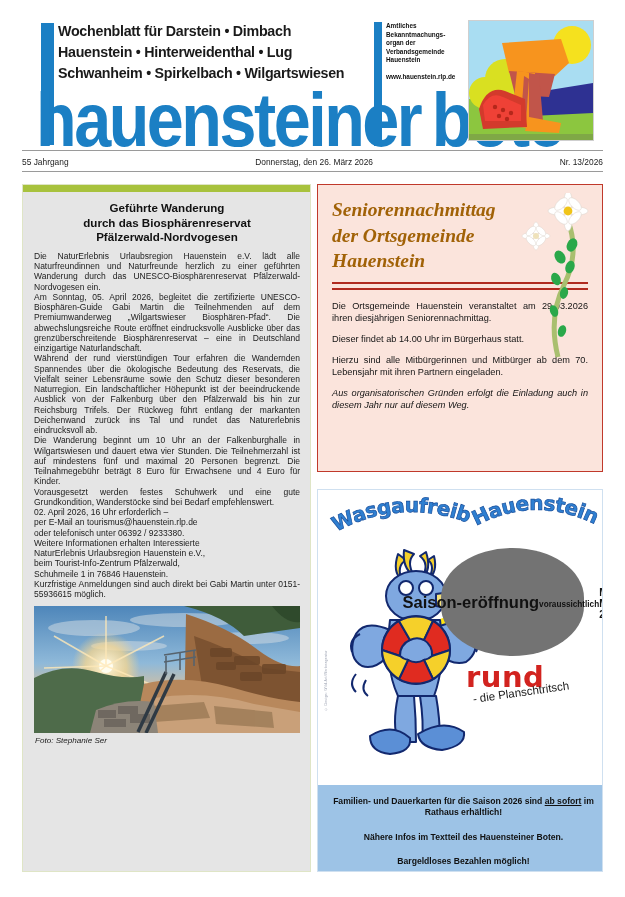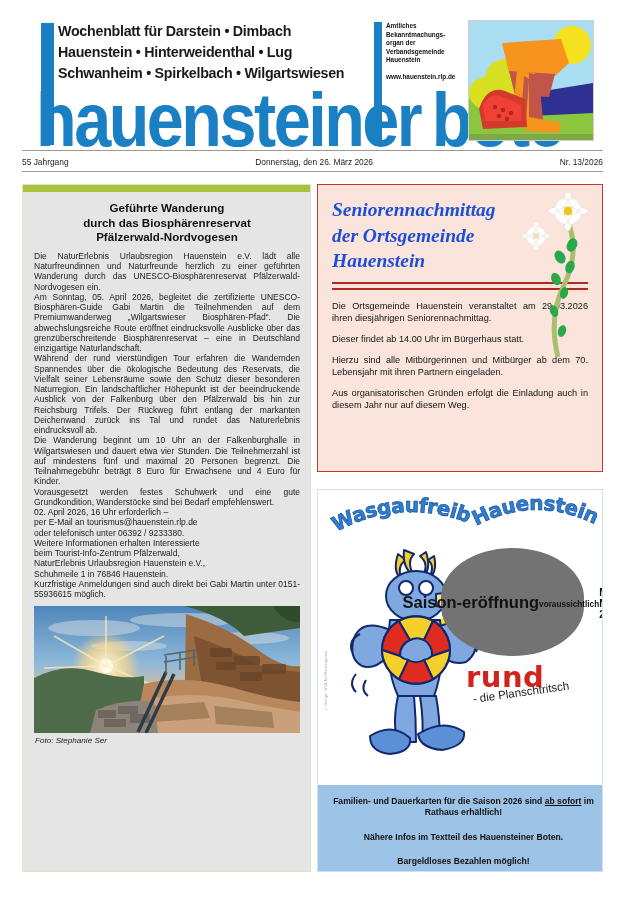--- a/index.html
+++ b/index.html
@@ -109,32 +109,32 @@
     width:286px; height:288px;
     background:#fbe4dc;
     border:1.4px solid #c0392b;
     overflow:hidden;
   }
   .senior-title {
     position:relative; z-index:2;
     padding:12px 0 0 14px;
     font-family:"Liberation Serif", serif;
     font-style:italic; font-weight:bold;
-    color:#1d4ed8; font-size:19.5px; line-height:25.5px;
+    color:#a16207; font-size:19.5px; line-height:25.5px;
     width:215px;
   }
   .senior-rules { margin:8px 14px 0 14px; }
   .senior-rules .r { height:2px; background:#b02a1f; }
   .senior-rules .r2 { margin-top:4px; }
   .senior-body {
     padding:10px 14px 0 14px;
     font-size:9.2px; line-height:12.1px; color:#141414;
   }
   .senior-body p { margin:0 0 9px 0; text-align:justify; }
-  .senior-body p:last-child { margin-bottom:15px; }
+  .senior-body p:last-child { margin-bottom:15px;font-style:italic; }
 
   .daisy { position:absolute; right:6px; top:8px; width:90px; height:180px; z-index:1; }
 
   
   .pool {
     position:absolute; left:317px; top:489px;
     width:286px; height:383px;
     background:#ffffff;
     border:1px solid #cfe0f0;
     overflow:hidden;
@@ -266,22 +266,22 @@
     <div class="art-body">
       <p class="j">Die NaturErlebnis Urlaubsregion Hauenstein e.V. lädt alle Naturfreundinnen und Naturfreunde herzlich zu einer geführten Wanderung durch das UNESCO-Biosphärenreservat Pfälzerwald-Nordvogesen ein.</p>
       <p class="j">Am Sonntag, 05. April 2026, begleitet die zertifizierte UNESCO-Biosphären-Guide Gabi Martin die Teilnehmenden auf dem Premiumwanderweg „Wilgartswieser Biosphären-Pfad“. Die abwechslungsreiche Route eröffnet eindrucksvolle Ausblicke über das grenzüberschreitende Biosphärenreservat – eine in Deutschland einzigartige Naturlandschaft.</p>
       <p class="j">Während der rund vierstündigen Tour erfahren die Wandernden Spannendes über die ökologische Bedeutung des Reservats, die Vielfalt seiner Lebensräume sowie den Schutz dieser besonderen Naturregion. Ein landschaftlicher Höhepunkt ist der beeindruckende Ausblick von der Falkenburg über den Pfälzerwald bis hin zur Reichsburg Trifels. Der Rückweg führt entlang der markanten Deichenwand zurück ins Tal und rundet das Naturerlebnis eindrucksvoll ab.</p>
       <p class="j">Die Wanderung beginnt um 10 Uhr an der Falkenburghalle in Wilgartswiesen und dauert etwa vier Stunden. Die Teilnehmerzahl ist auf mindestens fünf und maximal 20 Personen begrenzt. Die Teilnahmegebühr beträgt 8 Euro für Erwachsene und 4 Euro für Kinder.</p>
       <p class="j">Vorausgesetzt werden festes Schuhwerk und eine gute Grundkondition, Wanderstöcke sind bei Bedarf empfehlenswert.</p>
       <p>02. April 2026, 16 Uhr erforderlich –</p>
       <p>per E-Mail an tourismus@hauenstein.rlp.de</p>
       <p>oder telefonisch unter 06392 / 9233380.</p>
       <p>Weitere Informationen erhalten Interessierte</p>
+      <p>NaturErlebnis Urlaubsregion Hauenstein e.V.,</p>
       <p>beim Tourist-Info-Zentrum Pfälzerwald,</p>
-      <p>NaturErlebnis Urlaubsregion Hauenstein e.V.,</p>
       <p>Schuhmeile 1 in 76846 Hauenstein.</p>
       <p class="j">Kurzfristige Anmeldungen sind auch direkt bei Gabi Martin unter 0151-55936615 möglich.</p>
     </div>
 
     <div class="art-photo">
       <svg width="266" height="127" viewBox="0 0 266 127">
         <defs>
           <linearGradient id="skyG" x1="0" y1="0" x2="0" y2="1">
             <stop offset="0%" stop-color="#4e86ba"></stop>
             <stop offset="45%" stop-color="#8fb9d9"></stop>

